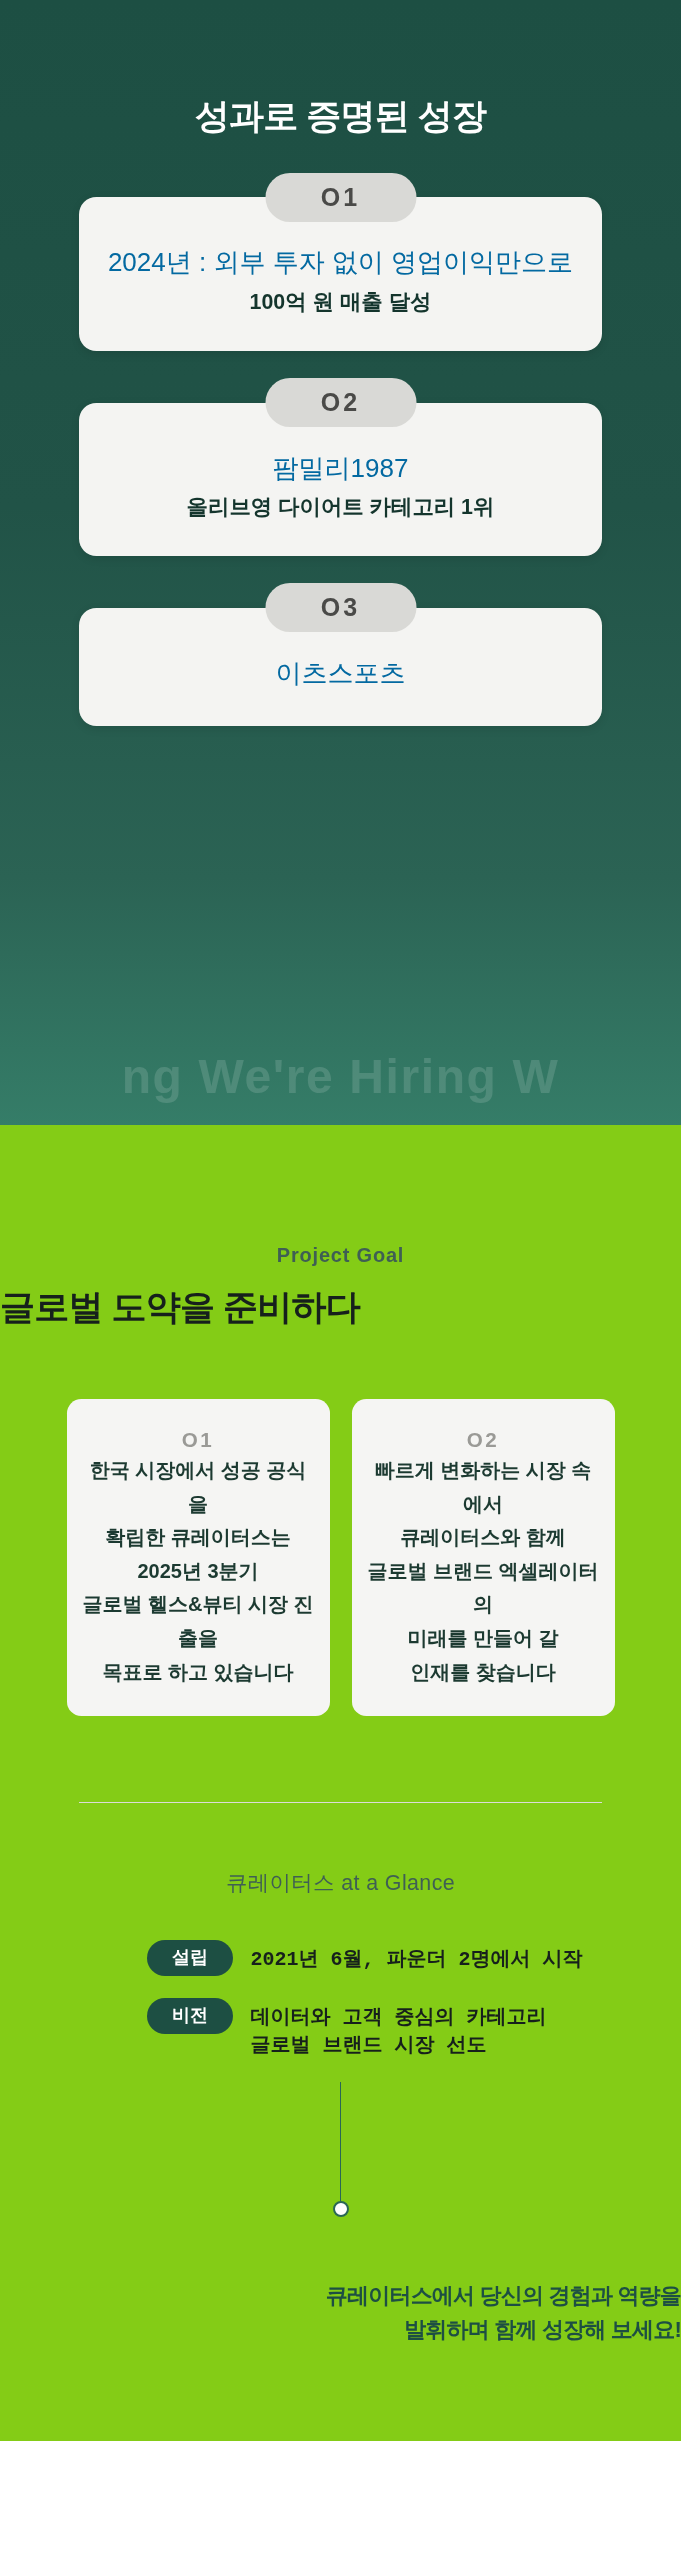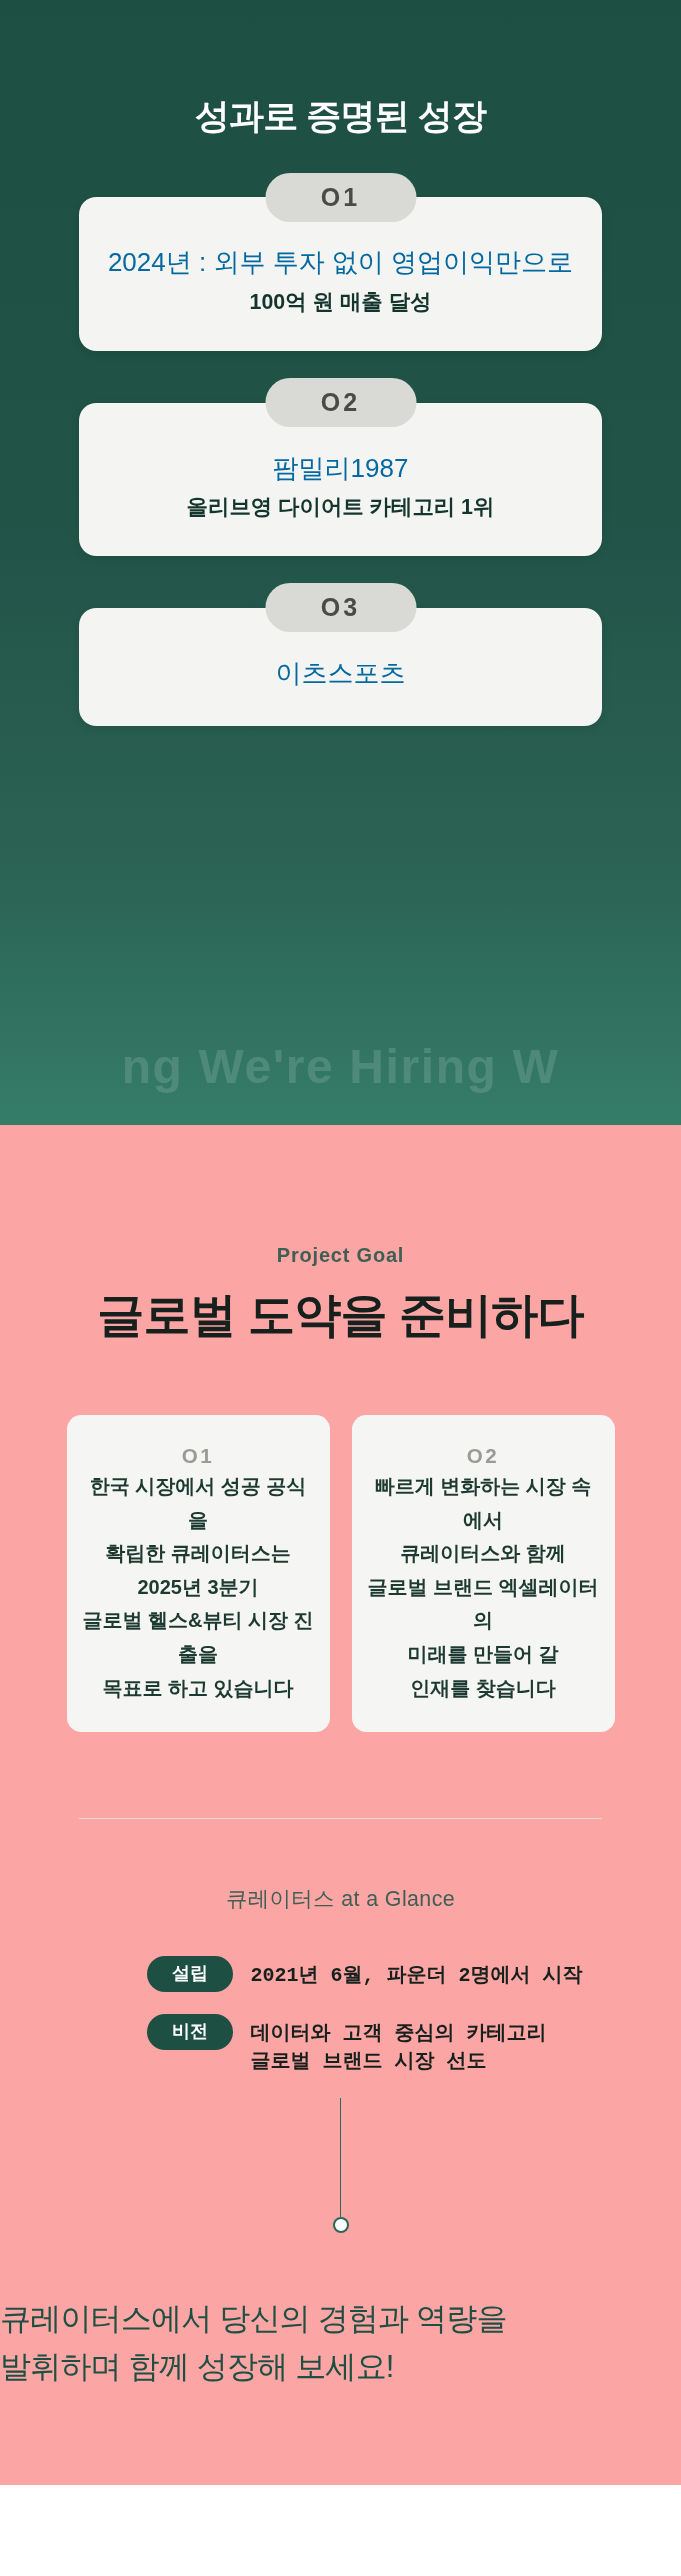--- a/index.html
+++ b/index.html
@@ -72,49 +72,48 @@
   .card-l2 {
     color: #14352d;
     font-size: 21.4px;
     line-height: 1.5;
     font-weight: bold;
     margin-top: 3.2px;
   }
   .hiring-strip {
     position: absolute;
     left: 0;
-    bottom: 31px;
+    bottom: 21px;
     width: 100%;
     text-align: center;
     color: rgba(255,255,255,0.14);
     font-size: 48px;
     font-weight: bold;
     letter-spacing: 1.6px;
     white-space: nowrap;
     user-select: none;
   }
 
   
   .sec-light {
     width: 681px;
-    background: #fca5a5;
+    background: #84cc16;
     padding-top: 119px;
     position: relative;
   }
   .eyebrow {
     text-align: center;
     color: #3f5f54;
     font-size: 20px;
     font-weight: bold;
     letter-spacing: 0.8px;
   }
   .sec-light-title {
-    text-align: center;
     color: #16201c;
-    font-size: 47px;
+    font-size: 35px;
     font-weight: bold;
     letter-spacing: -0.8px;
     margin-top: 17.4px;
   }
   .goal-row {
     display: flex;
     justify-content: center;
     gap: 22px;
     margin-top: 68px;
   }
@@ -211,24 +210,24 @@
   .stem-dot {
     width: 16px;
     height: 16px;
     border-radius: 50%;
     border: 2.4px solid #2a6756;
     background: #ffffff;
     box-sizing: border-box;
   }
 
   .outro {
-    text-align: left;
+    text-align: right;
     color: #1d4f43;
-    font-size: 31px;
-    font-weight: normal;
+    font-size: 22px;
+    font-weight: bold;
     line-height: 1.52;
     letter-spacing: -0.8px;
     margin-top: 62px;
     padding-bottom: 95px;
     white-space: pre-line;
   }
 </style>
 </head>
 <body>
 

